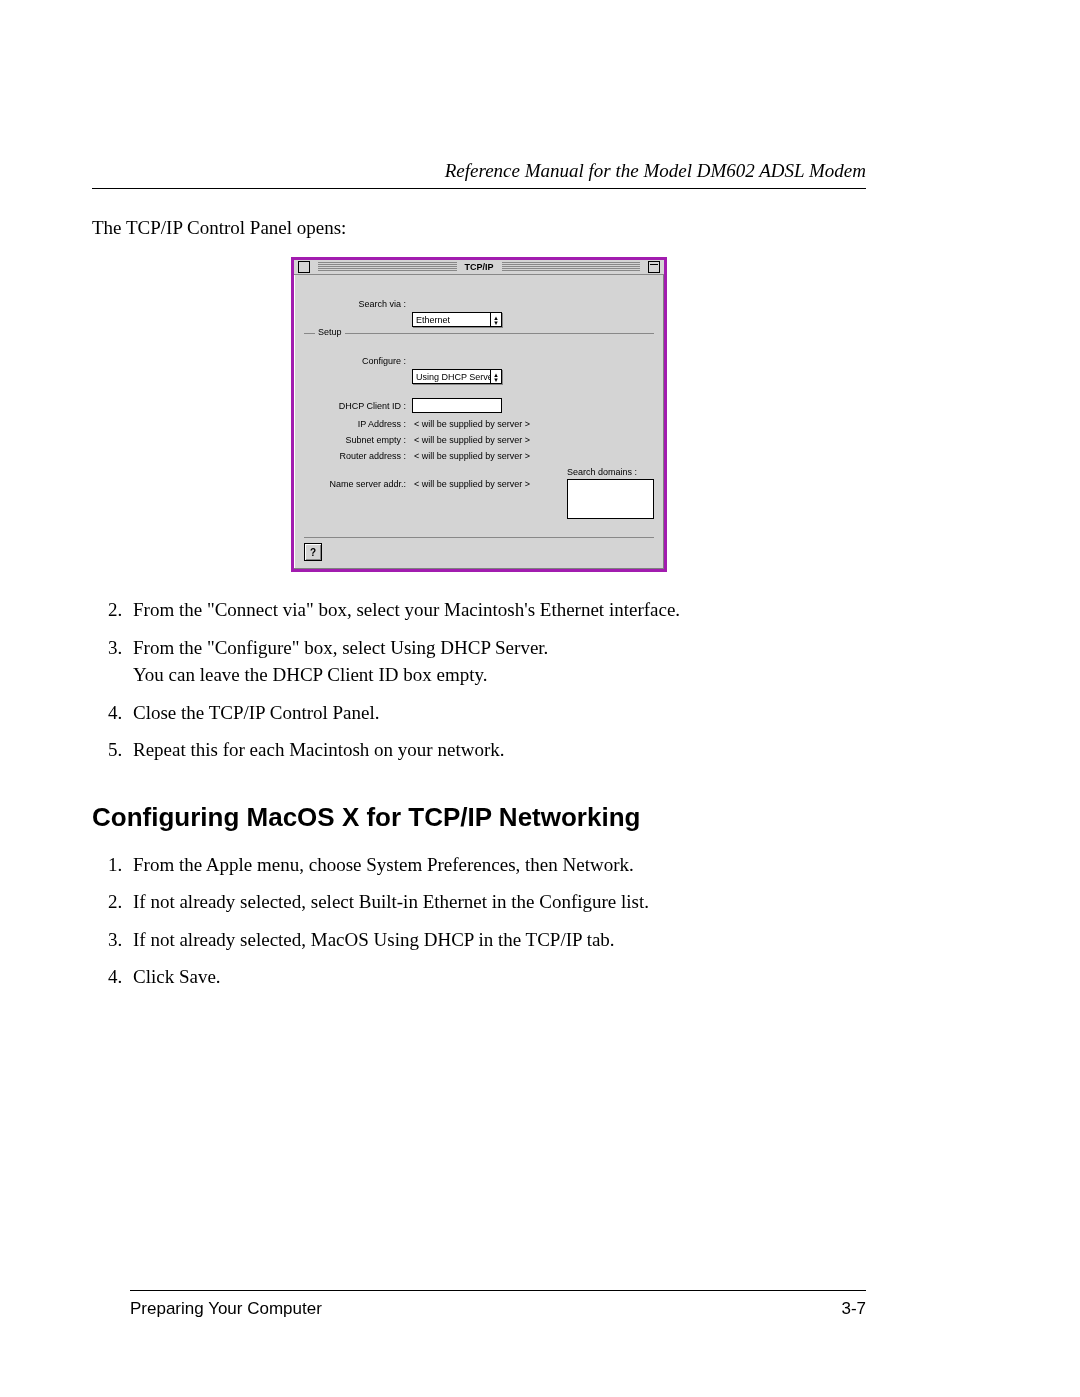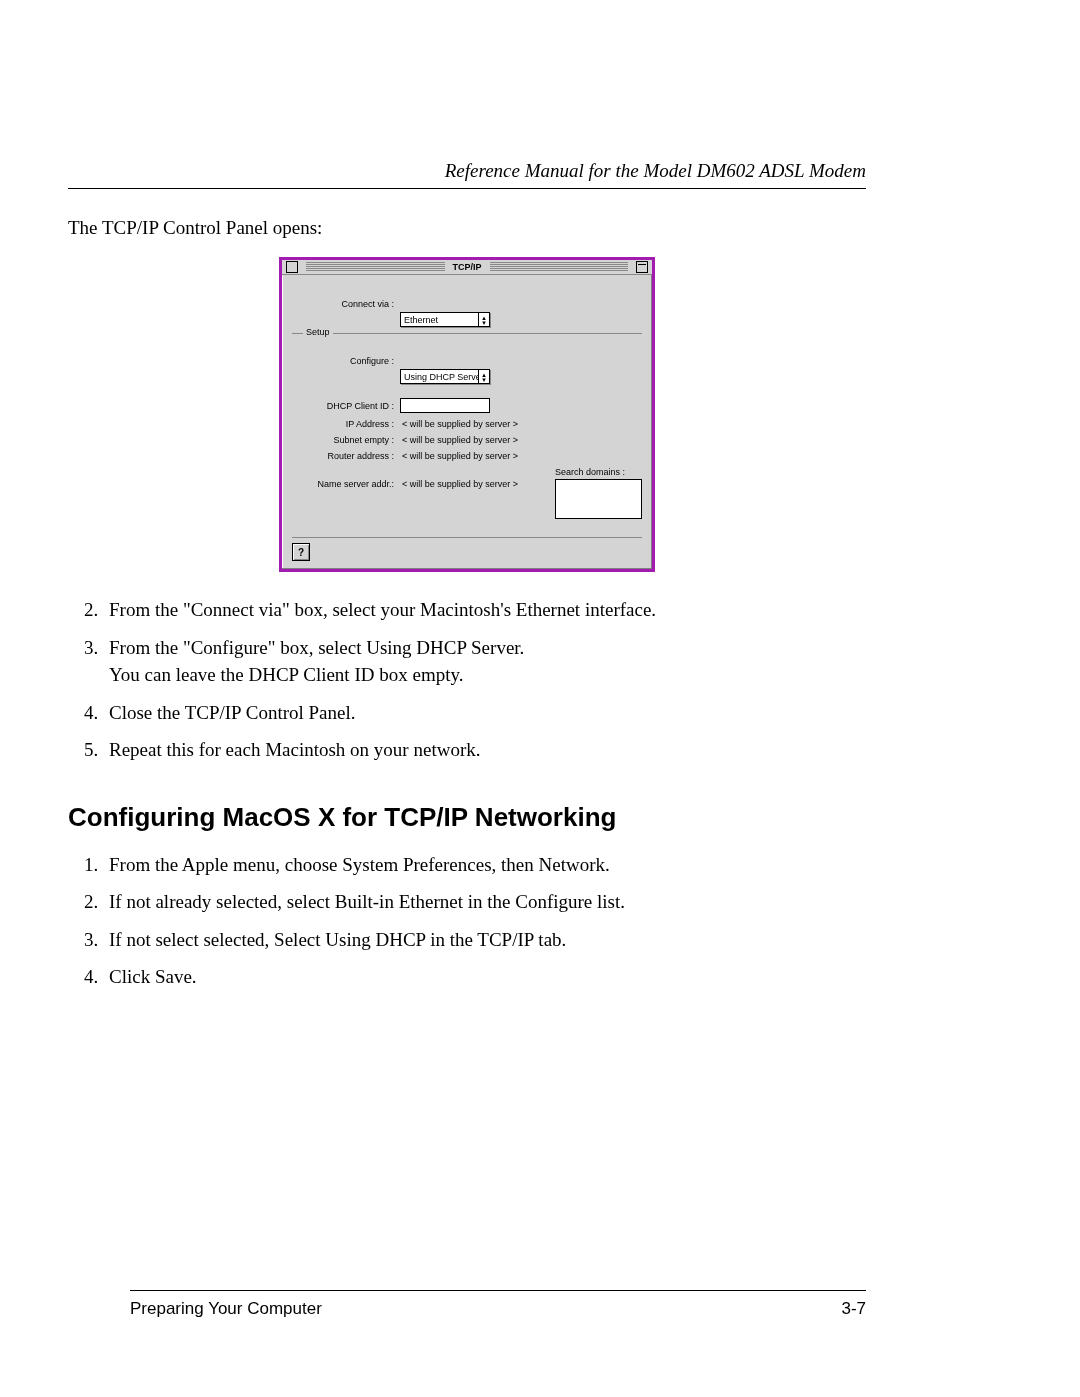--- a/index.html
+++ b/index.html
@@ -7,21 +7,21 @@
     padding: 0;
     background: #fff;
     font-family: "Times New Roman", Times, serif;
     color: #000;
   }
   .page {
     width: 996px;
     height: 1397px;
     position: relative;
     box-sizing: border-box;
-    padding: 160px 130px 0 68px;
+    padding: 160px 130px 0 92px;
   }
   .header-title {
     text-align: right;
     font-style: italic;
     font-size: 19px;
     margin-bottom: 6px;
   }
   .hr {
     border: none;
     border-top: 1px solid #000;
@@ -238,21 +238,21 @@
     <div class="titlebar">
       <div class="close-box"></div>
       <div class="stripes"></div>
       <div class="title-text">TCP/IP</div>
       <div class="stripes"></div>
       <div class="collapse-box"></div>
     </div>
     <div class="panel-body">
 
       <div class="row">
-        <div class="lbl">Connect via :</div>
+        <div class="lbl">Search via :</div>
         <div class="dropdown">
           <div class="dd-text">Ethernet</div>
           <div class="dd-arrows"></div>
         </div>
       </div>
 
       <div class="fieldset-line">
         <span class="fieldset-label">Setup</span>
       </div>
 
@@ -314,21 +314,21 @@
 You can leave the DHCP Client ID box empty.</span></li>
     <li><span>Close the TCP/IP Control Panel.</span></li>
     <li><span>Repeat this for each Macintosh on your network.</span></li>
   </ol>
 
   <h2 class="section-heading">Configuring MacOS X for TCP/IP Networking</h2>
 
   <ol class="steps">
     <li><span>From the Apple menu, choose System Preferences, then Network.</span></li>
     <li><span>If not already selected, select Built-in Ethernet in the Configure list.</span></li>
-    <li><span>If not select selected, Select Using DHCP in the TCP/IP tab.</span></li>
+    <li><span>If not already selected, MacOS Using DHCP in the TCP/IP tab.</span></li>
     <li><span>Click Save.</span></li>
   </ol>
 
   <div class="footer-area">
     <hr class="footer-hr">
     <div class="footer-row">
       <span>Preparing Your Computer</span>
       <span>3-7</span>
     </div>
   </div>

